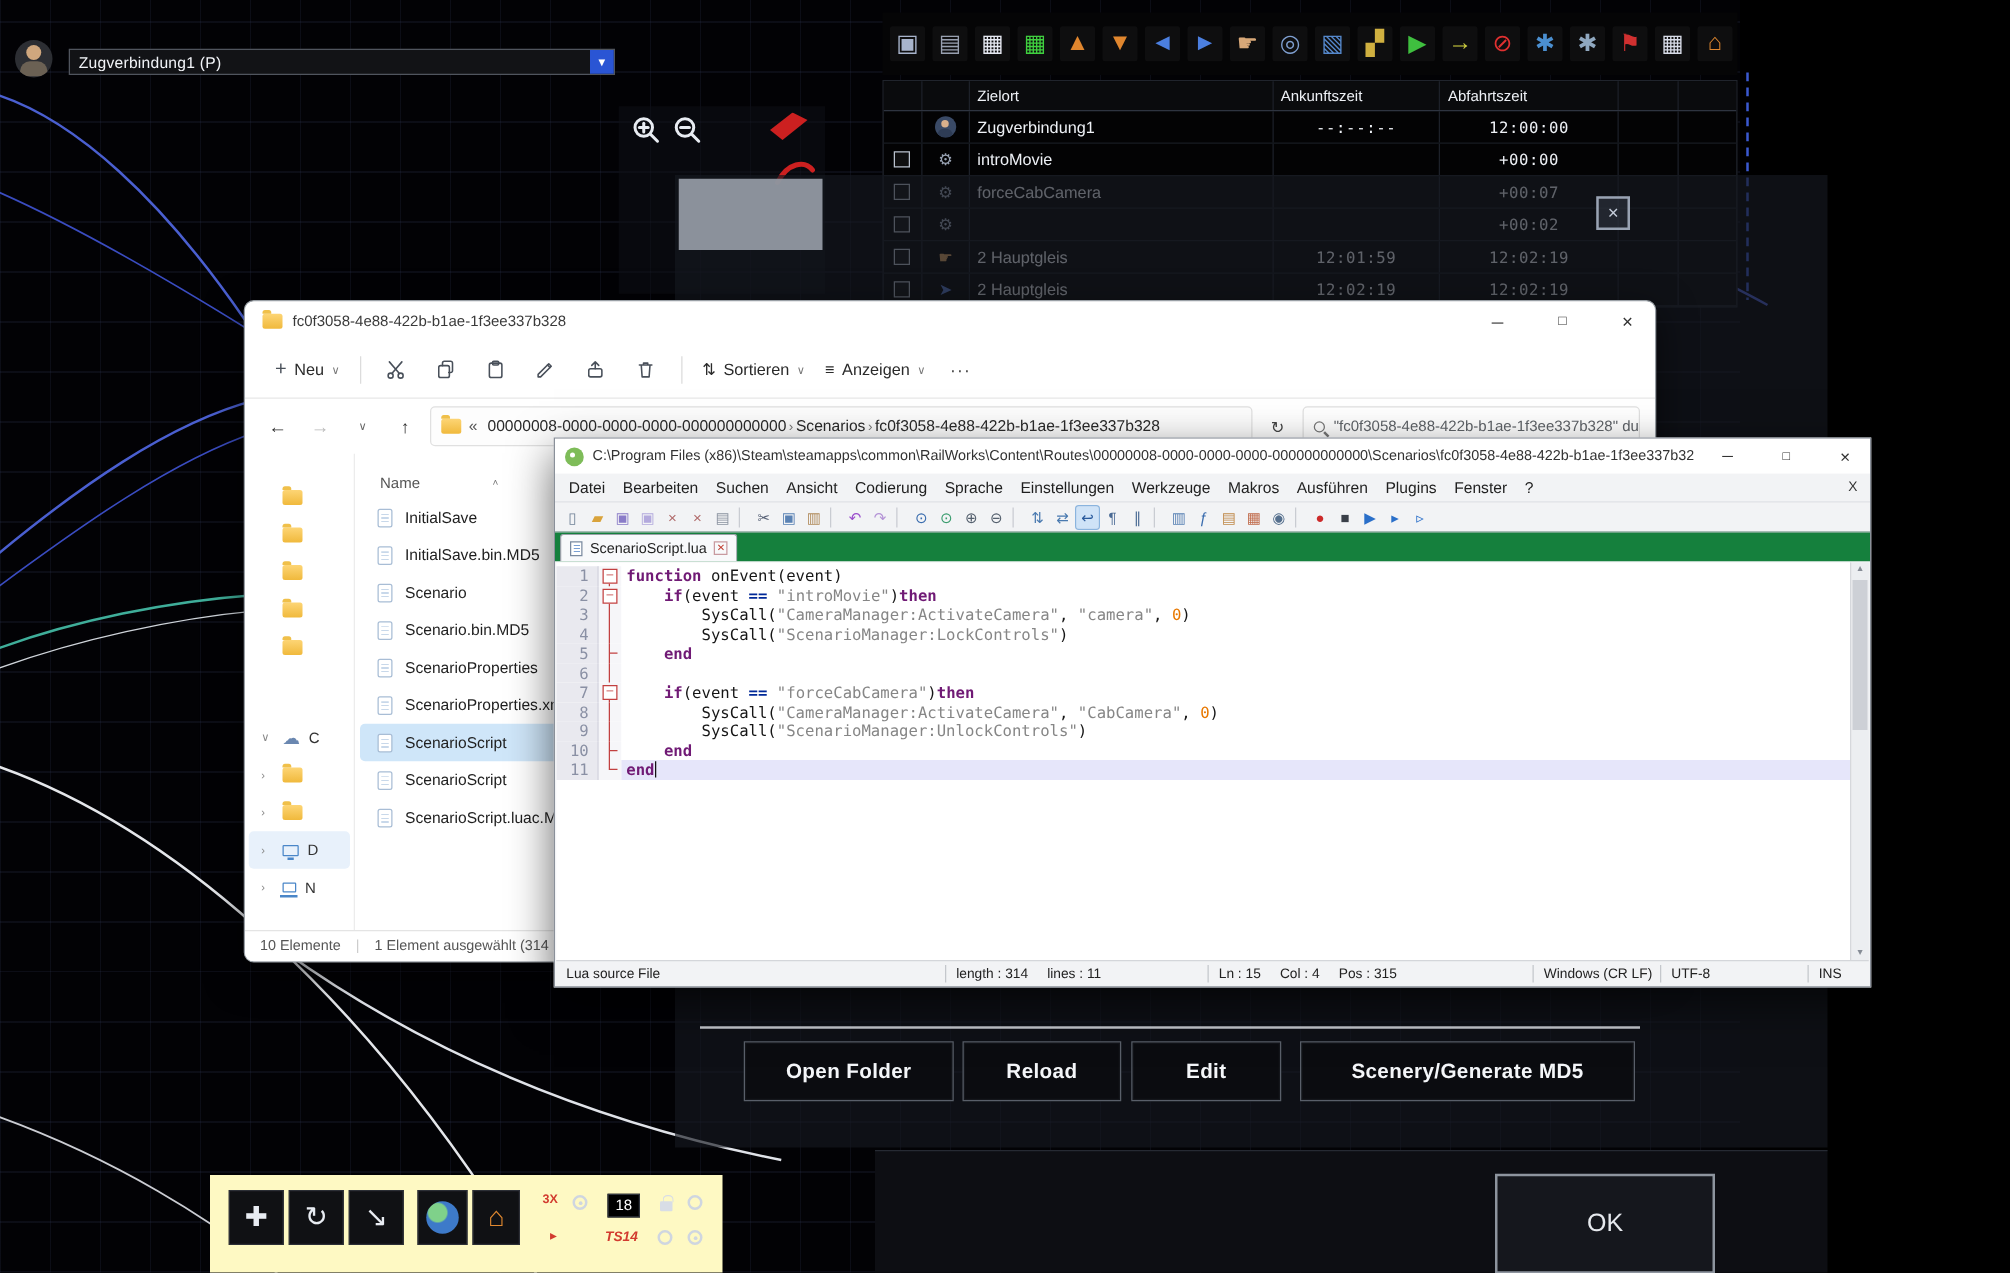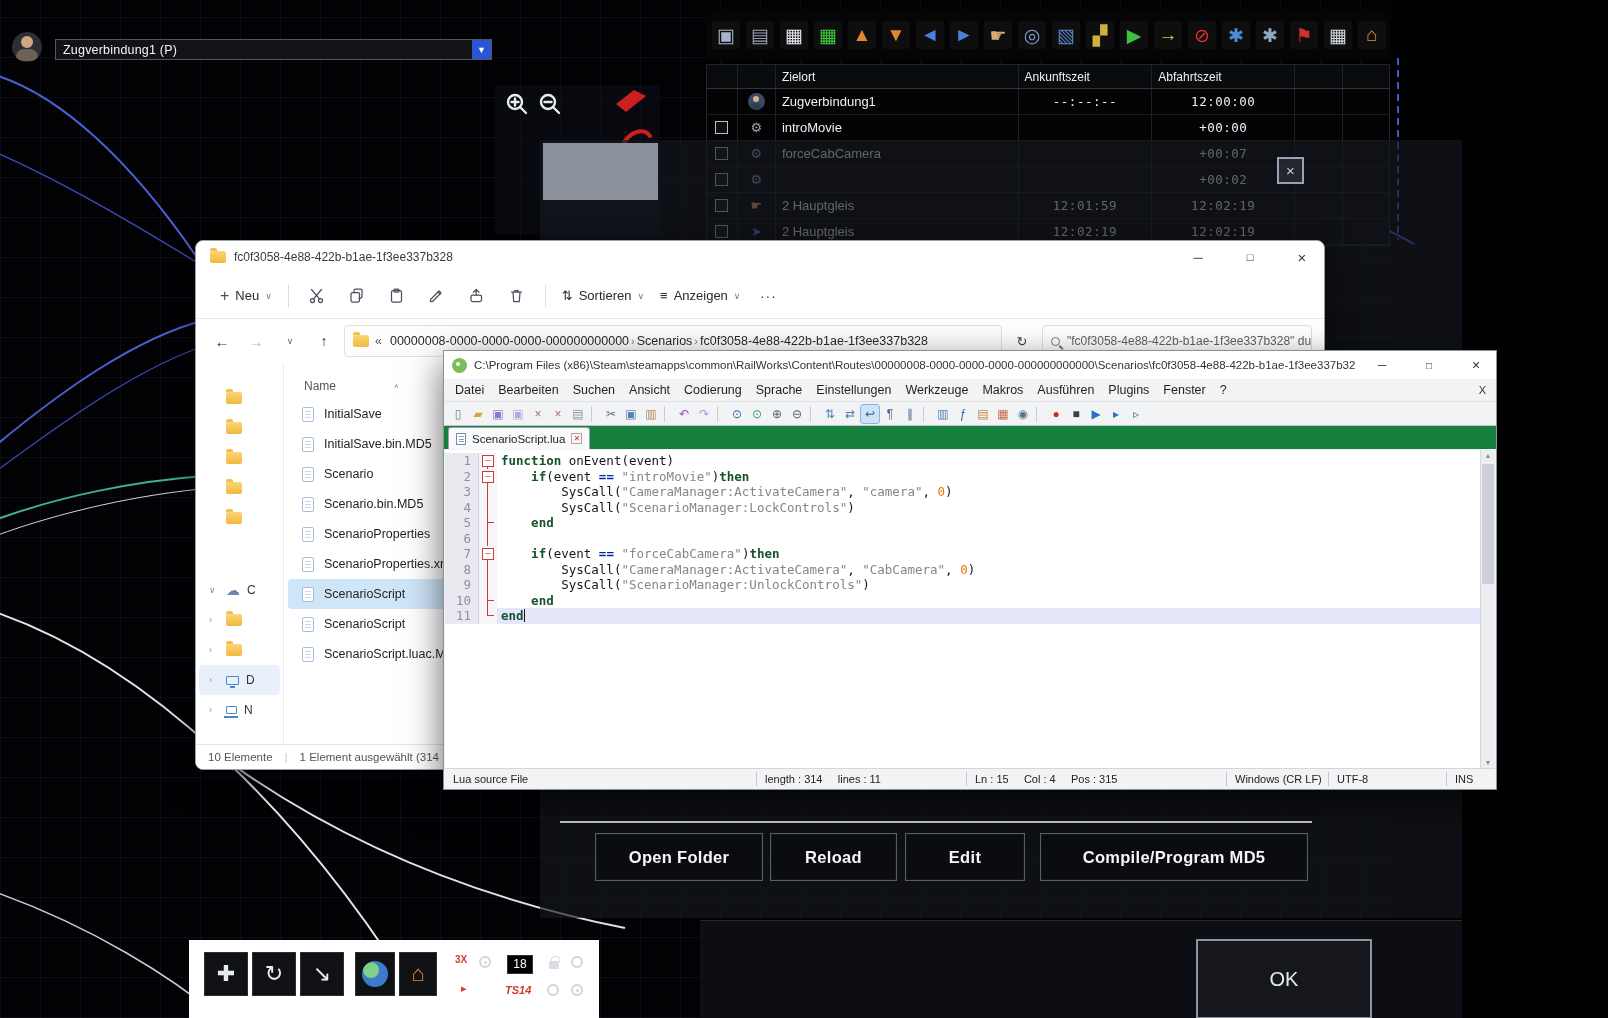--- a/index.html
+++ b/index.html
@@ -48,21 +48,21 @@
 
 .overlay{position:absolute;left:540px;top:140px;width:922px;height:778px;background:rgba(21,24,32,.66);z-index:3}
 .ghost{position:absolute;left:3px;top:3px;width:115px;height:57px;background:#969ca6;opacity:.92}
 .ov-line{position:absolute;left:20px;top:681px;width:752px;height:2px;background:#e6e9ee;opacity:.85}
 .dlg-btn{position:absolute;top:693px;height:48px;background:#0b0c10;border:1px solid #595f69;box-shadow:inset 0 0 0 1px #14161b;color:#f4f6f9;font-size:16.5px;font-weight:bold;display:flex;align-items:center;justify-content:center;letter-spacing:.3px}
 .dlg-close{position:absolute;left:1277px;top:157px;width:27px;height:27px;z-index:4;border:2px solid #99a3b3;color:#c5cdda;background:rgba(58,64,78,.45);font-size:15px;display:flex;align-items:center;justify-content:center}
 
 .bottom-panel{position:absolute;left:700px;top:920px;width:762px;height:98px;background:#0d0e13;z-index:3;border-top:1px solid #262a33}
 .ok-btn{position:absolute;left:496px;top:18px;width:176px;height:80px;background:#15171d;border:2px solid #8d949e;color:#e6e9ee;font-size:20px;display:flex;align-items:center;justify-content:center}
 
-.edit-bar{position:absolute;left:189px;top:940px;width:410px;height:78px;background:#ffffff;z-index:3}
+.edit-bar{position:absolute;left:168px;top:940px;width:410px;height:78px;background:#fef9c3;z-index:3}
 .eb-btn{position:absolute;top:12px;width:44px;height:44px;background:#101114;border:1px solid #2c2f36;color:#e8ecf2;font-size:22px;display:flex;align-items:center;justify-content:center}
 .eb-globe{width:26px;height:26px;border-radius:50%;background:radial-gradient(circle at 35% 35%,#7fd18a 0 30%,#3d7ac9 36%)}
 .eb-angle{position:absolute;left:266px;top:14px;color:#d23b2f;font-size:10px;font-weight:bold}
 .eb-zoom{position:absolute;left:318px;top:15px;width:26px;height:19px;background:#000;border:1px solid #30343c;color:#fff;font-size:12px;text-align:center;line-height:17px}
 .ring{position:absolute;width:12px;height:12px;border:2px solid #cfd6e0;border-radius:50%}
 .ring.dot::after{content:'';position:absolute;left:2.5px;top:2.5px;width:3px;height:3px;background:#cfd6e0;border-radius:50%}
 .lock{position:absolute;left:360px;top:21px;width:10px;height:8px;background:#d8dde6;border-radius:1px}
 .lock::before{content:'';position:absolute;top:-5px;left:1.5px;width:7px;height:5px;border:1.5px solid #d8dde6;border-bottom:none;border-radius:4px 4px 0 0}
 .eb-red2{position:absolute;left:272px;top:42px;color:#d23b2f;font-size:11px}
 .eb-ts{position:absolute;left:316px;top:44px;color:#d23b2f;font-size:11px;font-weight:bold;font-style:italic}
@@ -130,21 +130,21 @@
 .npp-tab{height:22px;background:#f8f9fb;border:1px solid #9aa0a8;border-bottom:none;border-radius:3px 3px 0 0;display:flex;align-items:center;padding:0 7px;gap:6px;font-size:11.5px;color:#1f1f1f}
 .tab-doc-ic{width:10px;height:12px;background:#fff;border:1px solid #7a8aa0;position:relative;flex:none}
 .tab-doc-ic::before{content:'';position:absolute;left:1.5px;top:2px;right:1.5px;height:7px;background:repeating-linear-gradient(#7aa0d4 0 1px,transparent 1px 2.5px)}
 .tab-close{width:11px;height:11px;border:1px solid #c89aa0;color:#c0392b;font-size:8px;display:flex;align-items:center;justify-content:center}
 .npp-editor{position:absolute;left:1px;top:99px;right:16px;bottom:21px;background:#fff;overflow:hidden;font-family:"DejaVu Sans Mono","Liberation Mono",monospace;padding-top:3px}
 .code-row{display:flex;height:15.5px;line-height:15.5px;font-size:12.5px}
 .c-num{width:34px;background:#e9e9ef;color:#8a90a4;text-align:right;padding-right:7px;border-right:1px solid #cfcfdc;flex:none}
 .c-fold{width:18px;background:#f6f6f9;flex:none;position:relative}
 .c-text{flex:1;white-space:pre;color:#161616;padding-left:4px}
 .code-row.cur .c-text{background:#e6e6fa}
-.tok-k{color:#14532d;font-weight:bold}
+.tok-k{color:#701a75;font-weight:bold}
 .tok-s{color:#868686}
 .tok-n{color:#e87800}
 .tok-o{color:#002898;font-weight:bold}
 .tok-d{color:#161616}
 .caret{display:inline-block;width:1px;height:13px;background:#111;vertical-align:-2px}
 .f-box::before{content:'\2013';position:absolute;left:3px;top:2px;width:10px;height:10px;border:1px solid #c24040;color:#c24040;font-size:9px;line-height:8px;text-align:center;background:#fff;z-index:1}
 .f-box::after{content:'';position:absolute;left:8px;top:13px;bottom:-1px;border-left:1px solid #c24040}
 .f-v::before,.f-t::before{content:'';position:absolute;left:8px;top:0;bottom:-1px;border-left:1px solid #c24040}
 .f-t::after,.f-e::after{content:'';position:absolute;left:9px;top:7px;width:6px;border-top:1px solid #c24040}
 .f-e::before{content:'';position:absolute;left:8px;top:0;height:8px;border-left:1px solid #c24040}
@@ -323,21 +323,21 @@
       </div>
   </div>
 
   <div class="overlay">
     <div class="ghost"></div>
     <div class="ov-line"></div>
     <div>
         <div class="dlg-btn" style="left: 55px; width: 168px;">Open Folder</div>
         <div class="dlg-btn" style="left: 230px; width: 127px;">Reload</div>
         <div class="dlg-btn" style="left: 365px; width: 120px;">Edit</div>
-        <div class="dlg-btn" style="left: 500px; width: 268px;">Compile/Program MD5</div>
+        <div class="dlg-btn" style="left: 500px; width: 268px;">Scenery/Generate MD5</div>
       </div>
   </div>
 
   <div class="dlg-close">
       <span>×</span>
     </div>
 
   <div class="bottom-panel">
     <div class="ok-btn">OK</div>
   </div>

